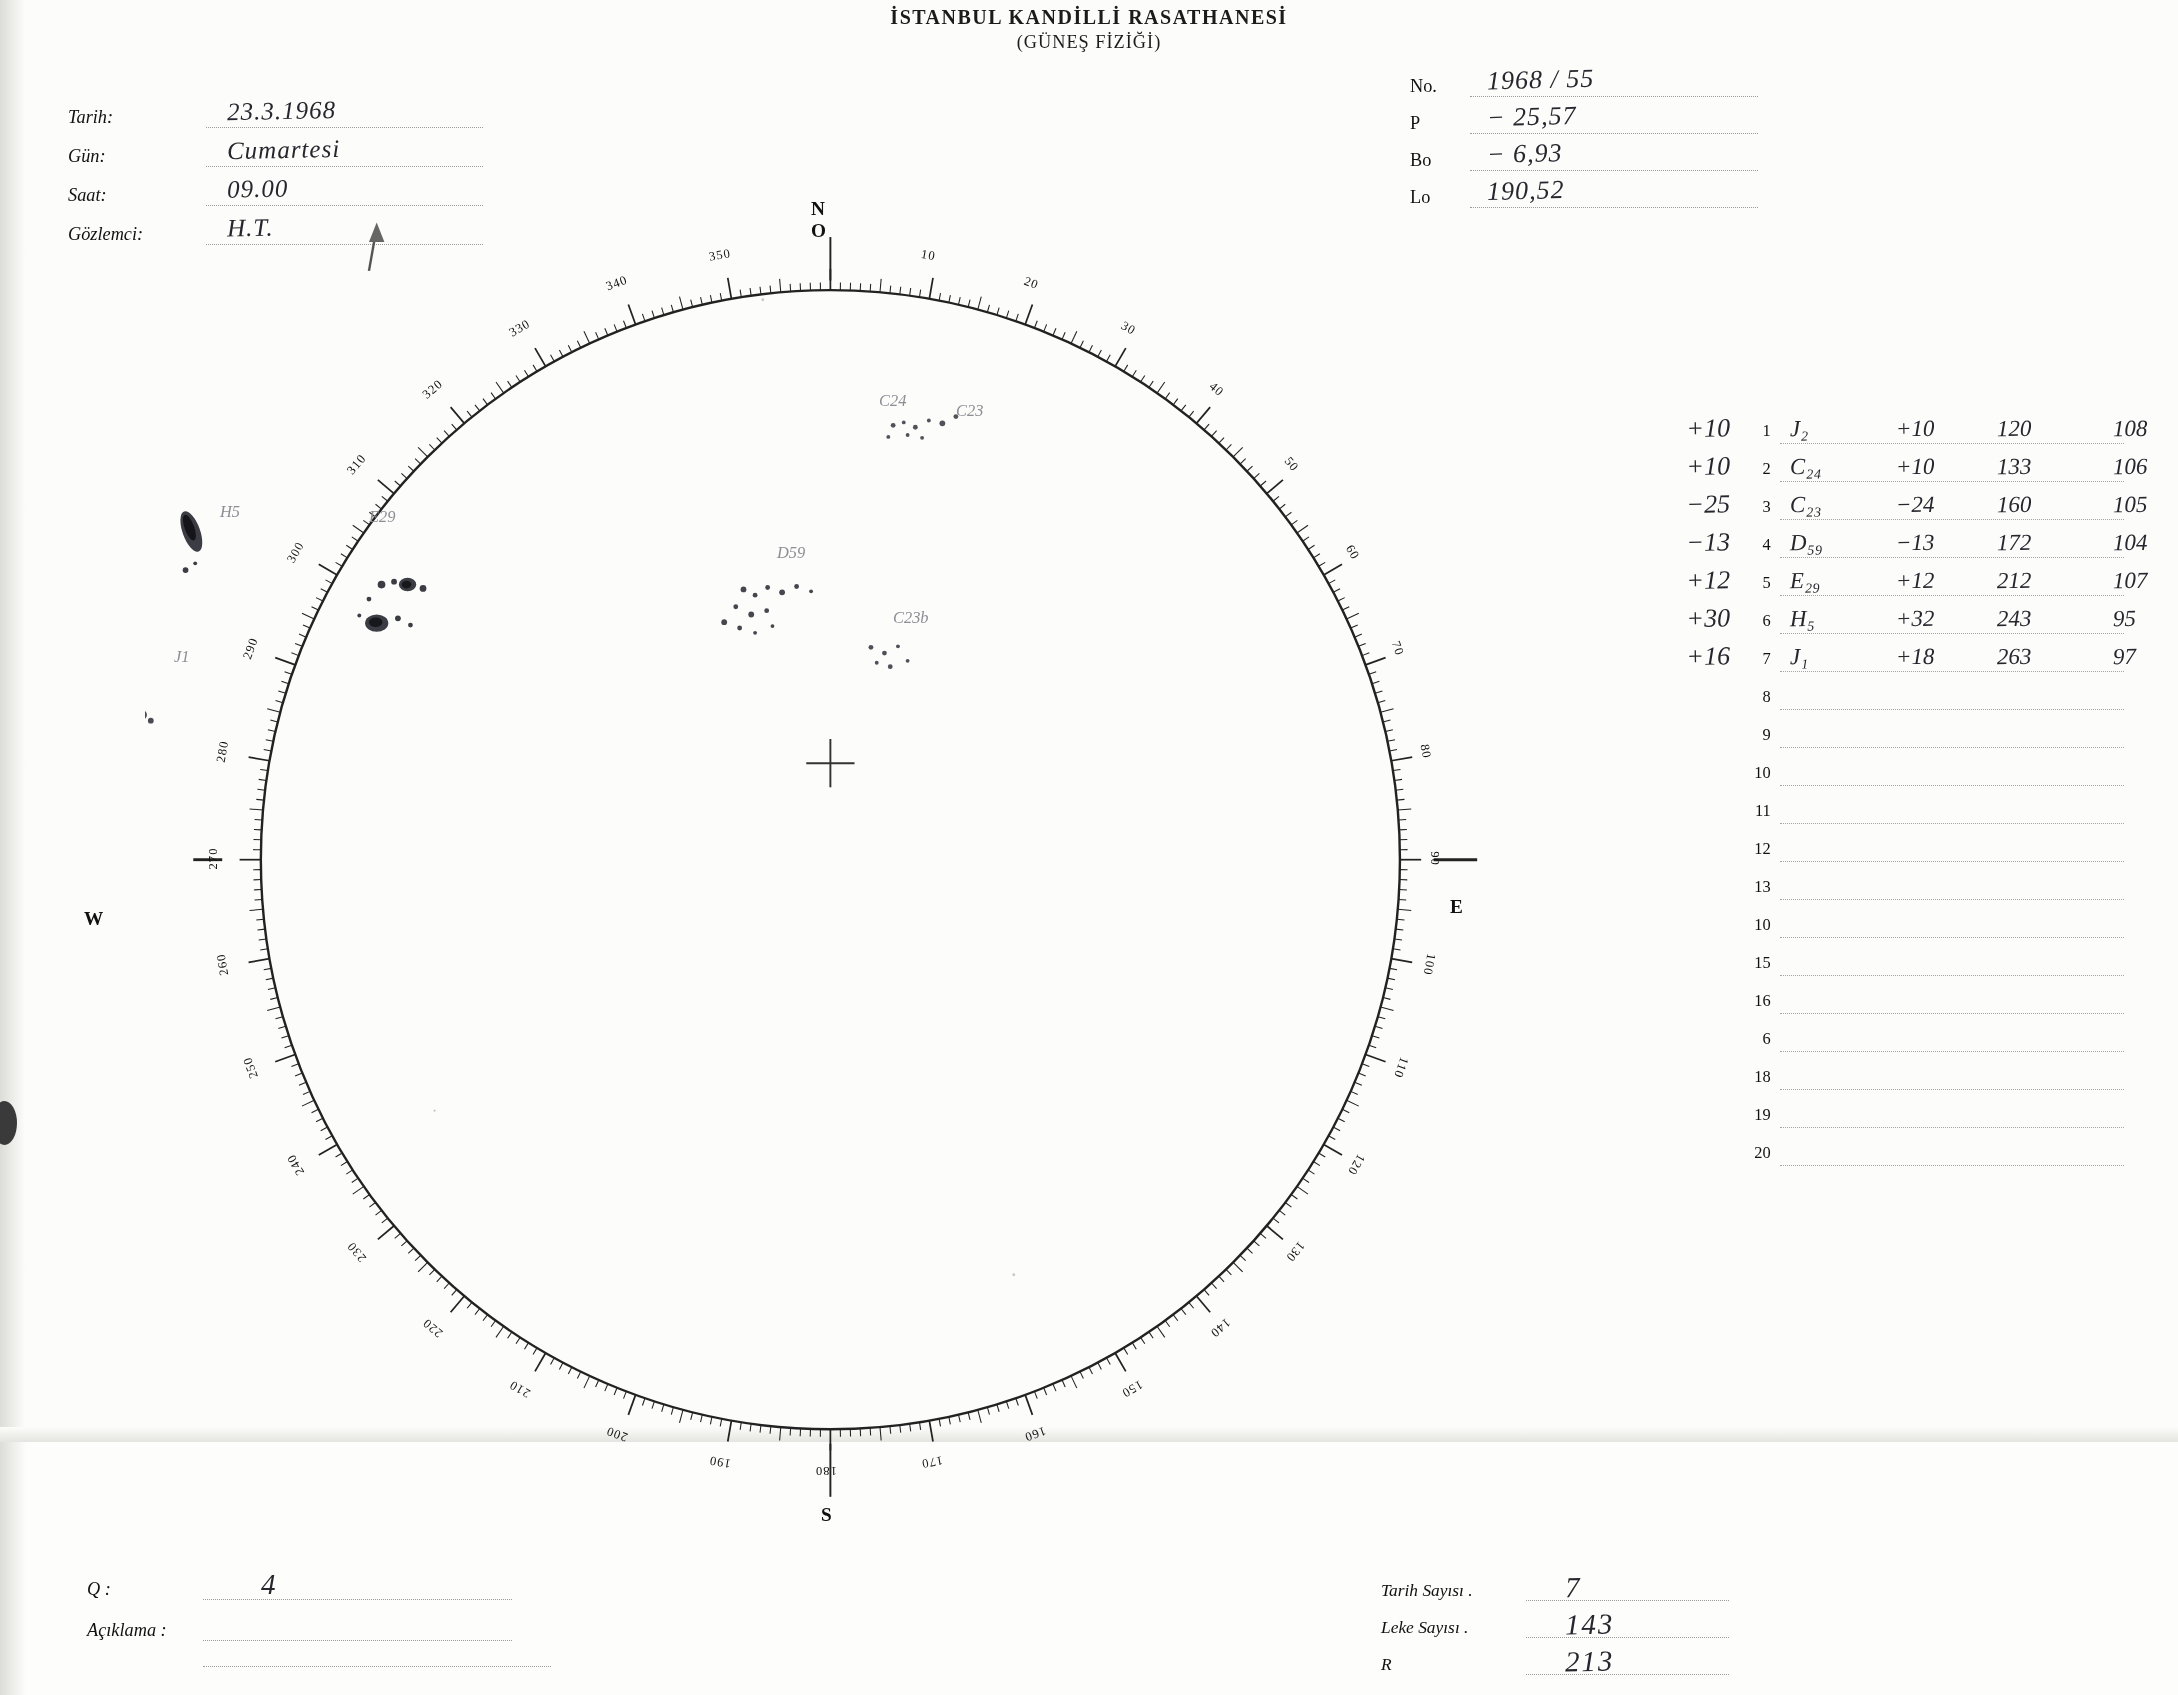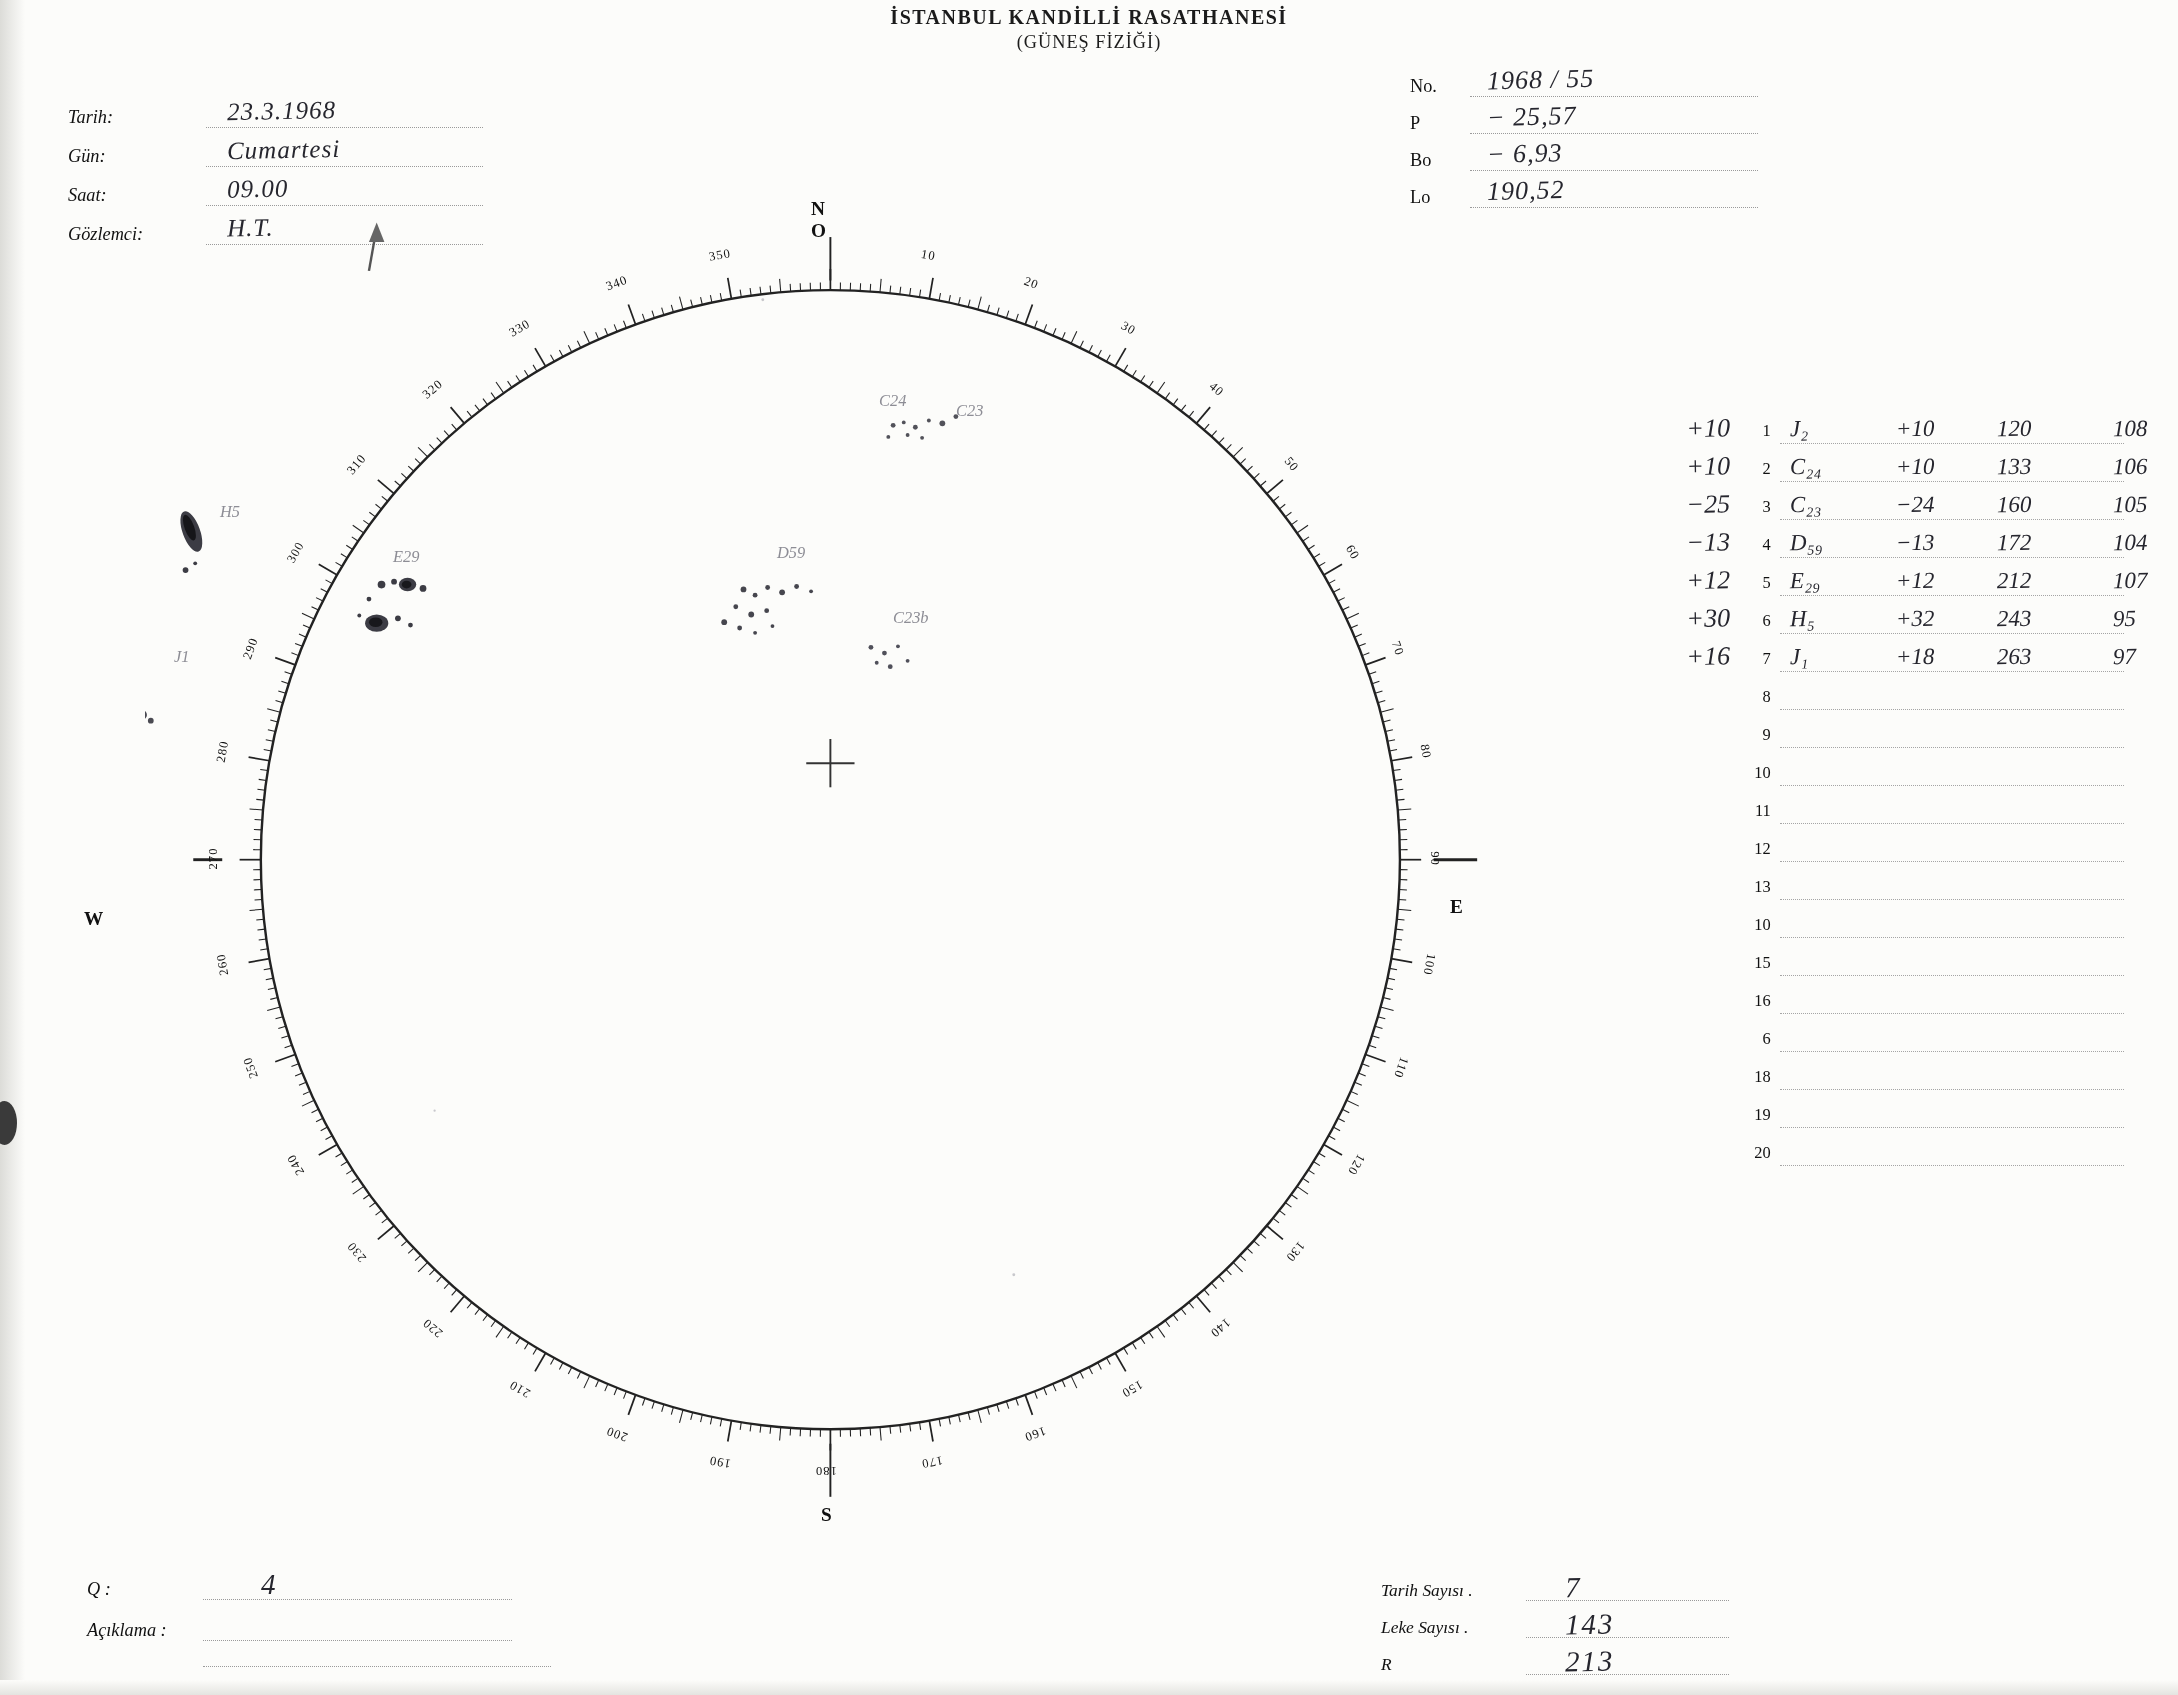--- a/index.html
+++ b/index.html
@@ -5,21 +5,21 @@
   html,body{margin:0;padding:0;}
   body{
     width:2178px;height:1695px;
     background:#fdfdfb;
     font-family:"Liberation Serif", serif;
     position:relative;
     overflow:hidden;
     color:#111;
   }
   .sheet{
-    position:absolute;left:0;top:0;width:2178px;height:1695px;
+    position:absolute;left:0;top:0;width:2178px;height:1442px;
     background:#fcfcfa;
   }
   
   .paper-edge-left{
     position:absolute;left:0;top:0;width:25px;height:1695px;
     background:linear-gradient(to right,#dcdcd8,#fcfcfa);
   }
   .paper-edge-bottom{
     position:absolute;left:0;bottom:0;width:2178px;height:15.4px;
     background:linear-gradient(to top,#e4e4e0,#fcfcfa);
@@ -697,21 +697,21 @@
       <span class="nmark" style="left: 95px; top: 496px; transform: rotate(290deg);">290</span>
       <span class="nmark" style="left: 140px; top: 400px; transform: rotate(300deg);">300</span>
       <span class="nmark" style="left: 201px; top: 312px; transform: rotate(310deg);">310</span>
       <span class="nmark" style="left: 277px; top: 237px; transform: rotate(320deg);">320</span>
       <span class="nmark" style="left: 364px; top: 176px; transform: rotate(330deg);">330</span>
       <span class="nmark" style="left: 461px; top: 131px; transform: rotate(340deg);">340</span>
       <span class="nmark" style="left: 564px; top: 103px; transform: rotate(350deg);">350</span>
       <span class="spot-label" style="left: 734px; top: 246px;">C24</span>
       <span class="spot-label" style="left: 811px; top: 256px;">C23</span>
       <span class="spot-label" style="left: 75px; top: 357px;">H5</span>
-      <span class="spot-label" style="left: 248px; top: 362px; margin-top: 40px;">E29</span>
+      <span class="spot-label" style="left: 224px; top: 362px;">E29</span>
       <span class="spot-label" style="left: 632px; top: 398px;">D59</span>
       <span class="spot-label" style="left: 748px; top: 463px;">C23b</span>
       <span class="spot-label" style="left: 29px; top: 502px;">J1</span>
     </div>
 
   <div class="spot-table">
       <div class="st-row">
         <div class="st-delta">+10</div>
         <div class="st-idx">1</div>
         <div class="st-rest">

